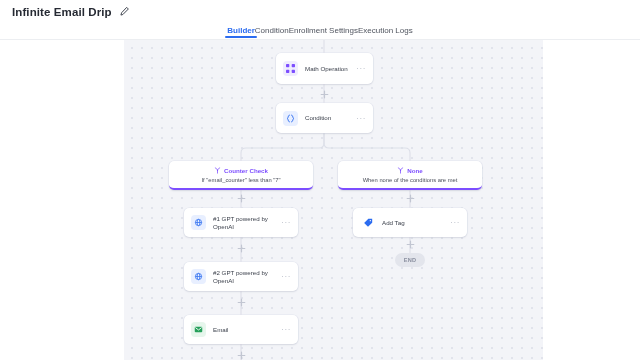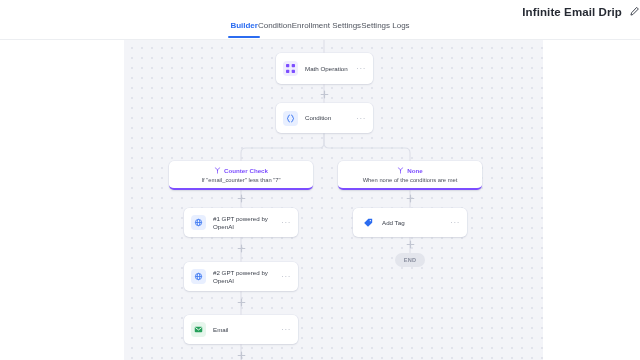--- a/index.html
+++ b/index.html
@@ -13,32 +13,32 @@
   .app { position: relative; width: 640px; height: 360px; background:#fff; }
 
   
   .header {
     position: relative;
     height: 40px;
     background: #ffffff;
     border-bottom: 1px solid #eceef1;
   }
   .title-row {
-    display: flex; align-items: center; justify-content: flex-end;
+    display: flex; align-items: center; justify-content: flex-start;
     gap: 7px;
-    height: 19px; padding-top: 4px;
+    height: 19px; padding-top: 4px; padding-left: 12px;
   }
   .page-title {
     font-size: 11.5px; font-weight: bold; color: #262a33;
     letter-spacing: .1px;
   }
   .pencil-icon { width: 11px; height: 11px; display:block; color:#3a3f4a; }
 
   .tabs {
-    display: flex; justify-content: center;
+    display: flex; align-items: flex-end; justify-content: center;
     height: 17px; margin-top: 2px;
   }
   .tab {
     font-size: 8px; color: #50555f; padding-bottom: 3px;
     position: relative; white-space: nowrap; cursor: pointer;
   }
   .tab.active { color: #2b6cf0; font-weight: bold; }
   .tab.active::after {
     content: ""; position: absolute; left: -2px; right: -2px; bottom: 0;
     height: 1.6px; background: #2b6cf0; border-radius: 1px;
@@ -132,21 +132,21 @@
         <svg class="pencil-icon" viewBox="0 0 16 16" fill="none" stroke="currentColor" stroke-width="1.4" stroke-linecap="round" stroke-linejoin="round">
           <path d="M11.6 2.4l2 2L5.6 12.4 2.8 13.2l.8-2.8z"></path>
         </svg>
       </span>
     </div>
 
     <div class="tabs">
       <div class="tab active">Builder</div>
       <div class="tab">Condition</div>
       <div class="tab">Enrollment Settings</div>
-      <div class="tab">Settings Logs</div>
+      <div class="tab">Execution Logs</div>
     </div>
   </div>
 
   <div class="canvas">
 
     <svg class="edge-svg" viewBox="0 0 419 320" fill="none" stroke="#dcdfe8" stroke-width="1.1" stroke-linecap="round">
 
       <path d="M200 0 L200 13"></path>
 
       <path d="M200 44 L200 56"></path>

